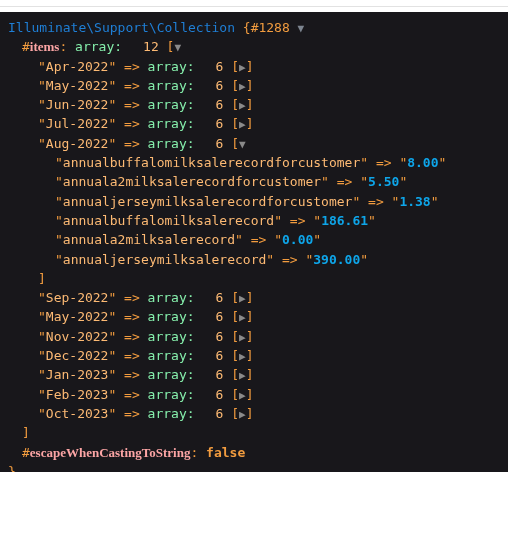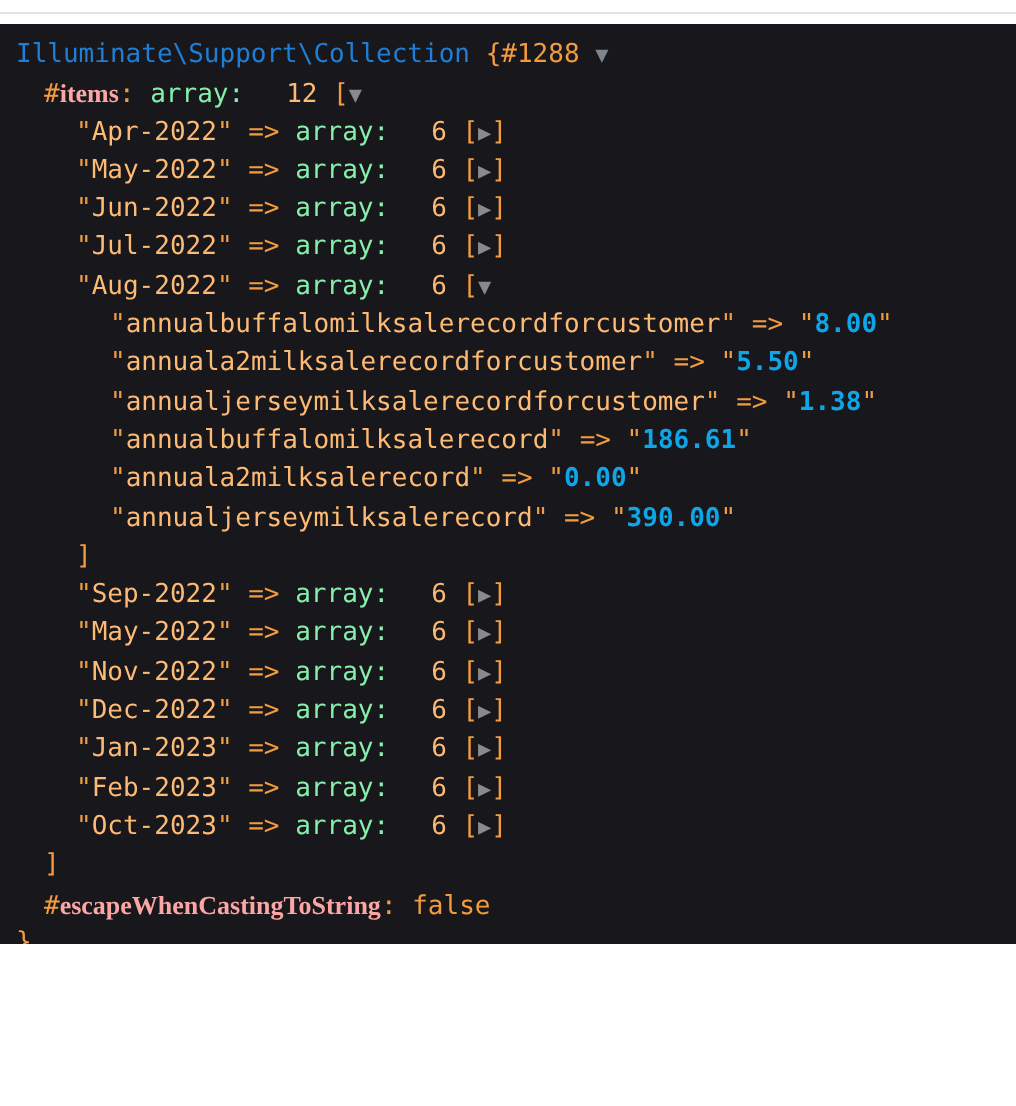--- a/index.html
+++ b/index.html
@@ -48,21 +48,21 @@
   .t-class   { color: #1f7fd6; }
   .t-hash    { color: #f29c3f; }
   .t-prop    { color: #fca5a5; font-weight: bold; font-family: Liberation Serif, serif; }
   .t-punct   { color: #f29c3f; }
   .t-num     { color: #fdba74; margin-left: 21px; }
   .t-type    { color: #86efac; }
   .t-str     { color: #fdba74; }
   .t-val     { color: #0ea5e9; font-weight: bold; }
   .t-quote   { color: #f29c3f; }
   .t-arrow   { color: #f29c3f; }
-  .t-bool    { color: #f29c3f; font-weight: normal; }
+  .t-bool    { color: #f29c3f; font-weight: bold; }
   .t-bracket { color: #f29c3f; }
 
   .caret {
     color: #7d8590;
     font-size: 11px;
     cursor: pointer;
   }
   .toggle {
     cursor: pointer;
     color: #8a8a8a;

